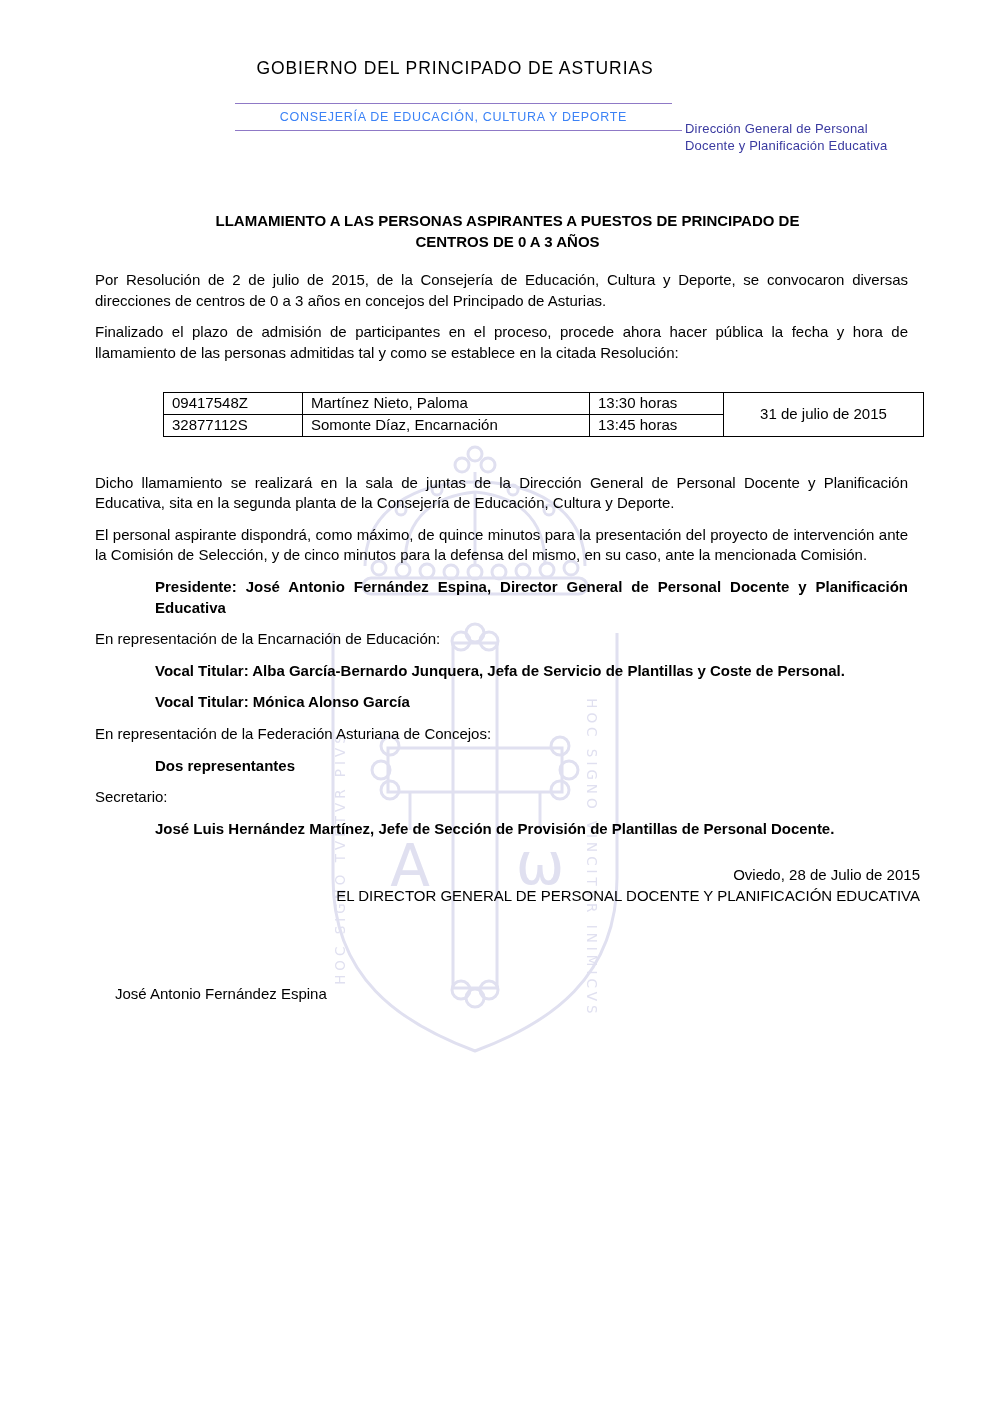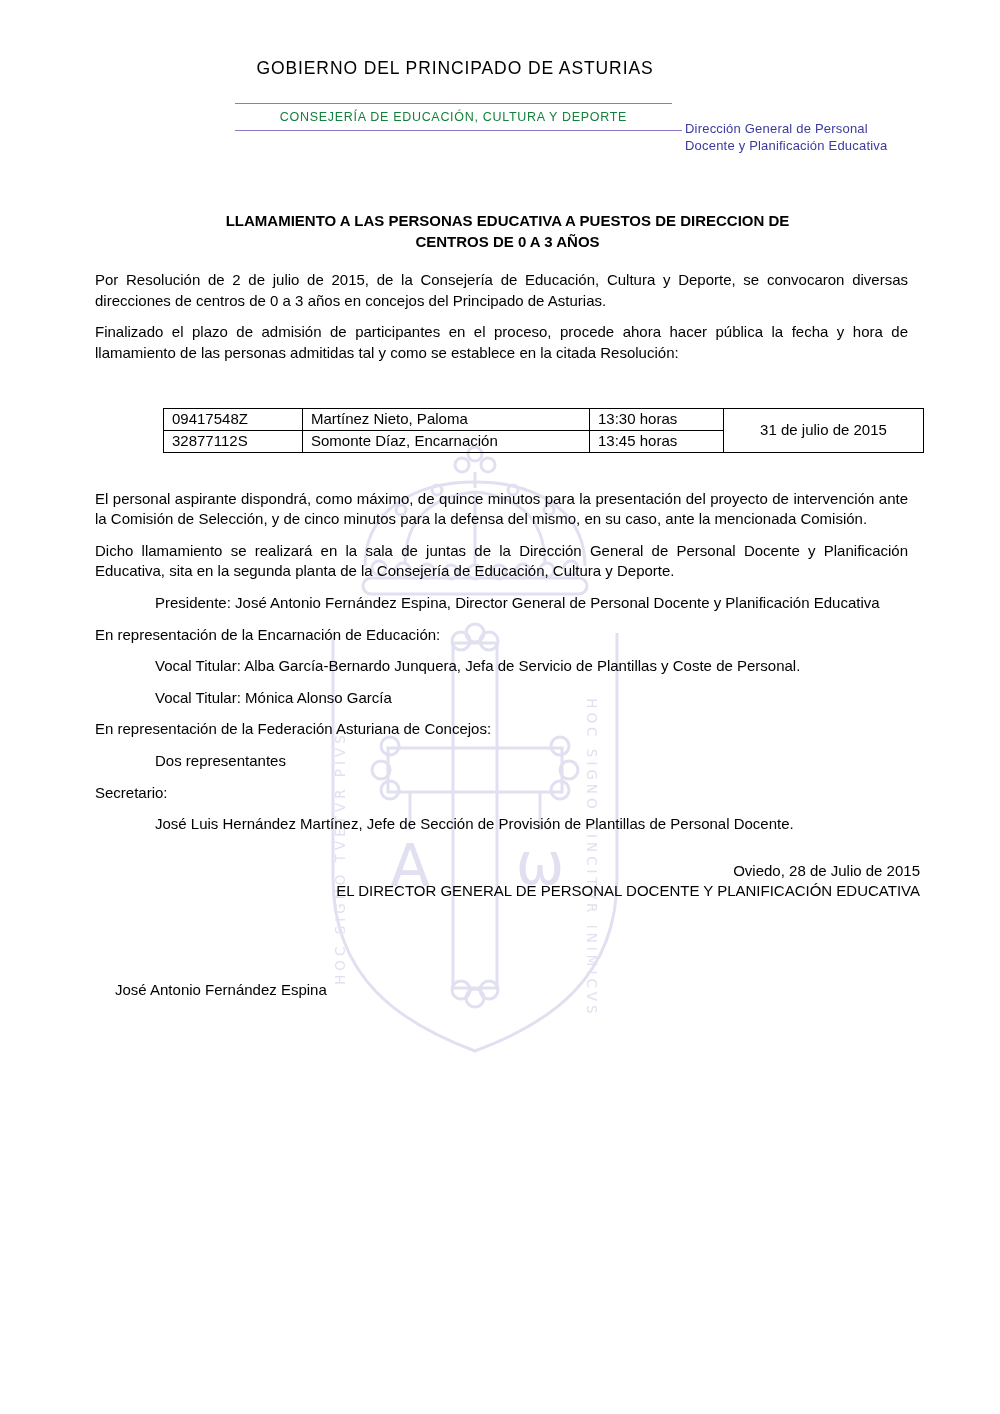--- a/index.html
+++ b/index.html
@@ -38,21 +38,21 @@
   }
   .rule { position: absolute; height: 0; border-top: 1.5px solid #8f79c6; }
   .rule-top    { left: 235px; top: 103px; width: 437px; }
   .rule-bottom { left: 235px; top: 130px; width: 447px; }
   .dept-title {
     position: absolute;
     left: 235px; top: 110px; width: 437px;
     text-align: center;
     font-size: 12.5px;
     letter-spacing: 0.7px;
-    color: #15803d;
+    color: #3b82f6;
     white-space: nowrap;
   }
   .directorate {
     position: absolute;
     left: 685px; top: 120px;
     font-size: 13px;
     line-height: 17px;
     letter-spacing: 0.2px;
     color: #3a3aa0;
   }
@@ -65,28 +65,28 @@
     z-index: 1;
     font-size: 15px;
     line-height: 20.6px;
   }
   .doc-title {
     text-align: center;
     font-weight: bold;
     margin: 0 0 18px 0;
   }
   .content p { margin: 0 12px 11px 0; text-align: justify; }
-  .indent { margin-left: 60px !important; }
+  .indent { margin-left: 60px !important; font-weight: bold; }
 
   
   table.schedule {
     border-collapse: collapse;
     table-layout: fixed;
     width: 692px;
-    margin: 44px 0 36px 68px;
+    margin: 28px 0 36px 68px;
   }
   table.schedule td {
     border: 1.5px solid #000000;
     height: 21px;
     font-size: 15px;
     padding: 0 8px;
     overflow: hidden;
     white-space: nowrap;
   }
   td.c-dni  { width: 122px; padding-left: 10px; }
@@ -175,21 +175,21 @@
     <div class="rule rule-bottom"></div>
     <div class="directorate">
       <div>Dirección General de Personal</div>
       <div>Docente y Planificación Educativa</div>
     </div>
   </div>
 
   <div class="content">
 
     <div class="doc-title">
-      <div>LLAMAMIENTO A LAS PERSONAS EDUCATIVA A PUESTOS DE DIRECCION DE</div>
+      <div>LLAMAMIENTO A LAS PERSONAS ASPIRANTES A PUESTOS DE PRINCIPADO DE</div>
       <div>CENTROS DE 0 A 3 AÑOS</div>
     </div>
 
     <p>Por Resolución de 2 de julio de 2015, de la Consejería de Educación, Cultura y Deporte, se convocaron diversas direcciones de centros de 0 a 3 años en concejos del Principado de Asturias.</p>
     <p>Finalizado el plazo de admisión de participantes en el proceso, procede ahora hacer pública la fecha y hora de llamamiento de las personas admitidas tal y como se establece en la citada Resolución:</p>
 
     <table class="schedule">
       <tbody>
           <tr>
         <td class="c-dni">09417548Z</td>
@@ -198,22 +198,22 @@
         <td class="c-date" rowspan="2">31 de julio de 2015</td>
       </tr>
       <tr>
         <td class="c-dni">32877112S</td>
         <td class="c-name">Somonte Díaz, Encarnación</td>
         <td class="c-time">13:45 horas</td>
       </tr>
     </tbody>
       </table>
 
+    <p>Dicho llamamiento se realizará en la sala de juntas de la Dirección General de Personal Docente y Planificación Educativa, sita en la segunda planta de la Consejería de Educación, Cultura y Deporte.</p>
     <p>El personal aspirante dispondrá, como máximo, de quince minutos para la presentación del proyecto de intervención ante la Comisión de Selección, y de cinco minutos para la defensa del mismo, en su caso, ante la mencionada Comisión.</p>
-    <p>Dicho llamamiento se realizará en la sala de juntas de la Dirección General de Personal Docente y Planificación Educativa, sita en la segunda planta de la Consejería de Educación, Cultura y Deporte.</p>
 
     <p class="indent">Presidente: José Antonio Fernández Espina, Director General de Personal Docente y Planificación Educativa</p>
     <p>En representación de la Encarnación de Educación:</p>
     <p class="indent">Vocal Titular: Alba García-Bernardo Junquera, Jefa de Servicio de Plantillas y Coste de Personal.</p>
     <p class="indent">Vocal Titular: Mónica Alonso García</p>
     <p>En representación de la Federación Asturiana de Concejos:</p>
     <p class="indent">Dos representantes</p>
     <p>Secretario:</p>
     <p class="indent">José Luis Hernández Martínez, Jefe de Sección de Provisión de Plantillas de Personal Docente.</p>
 

